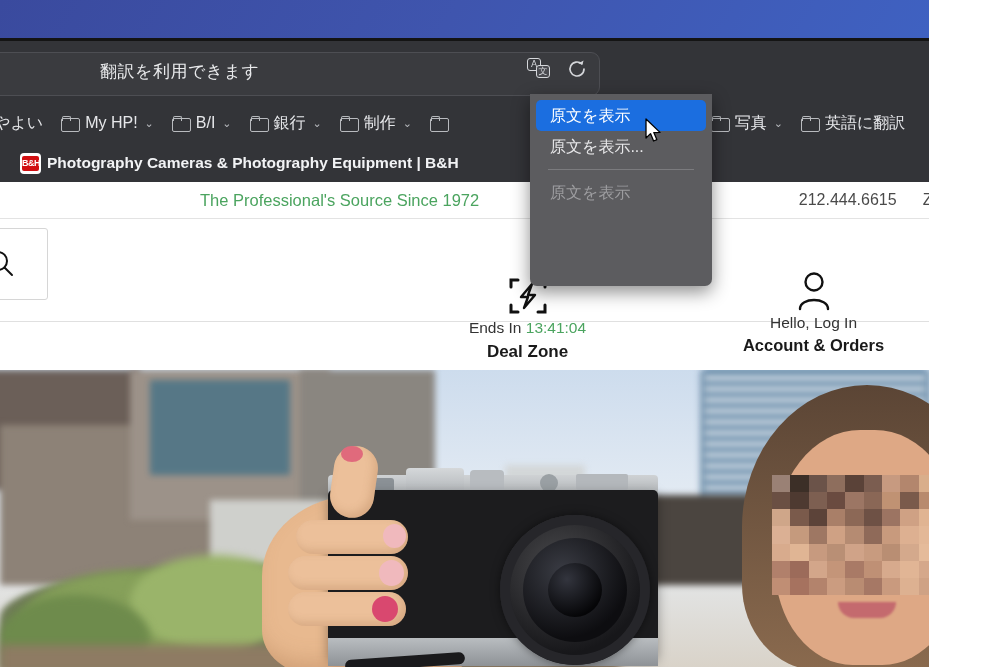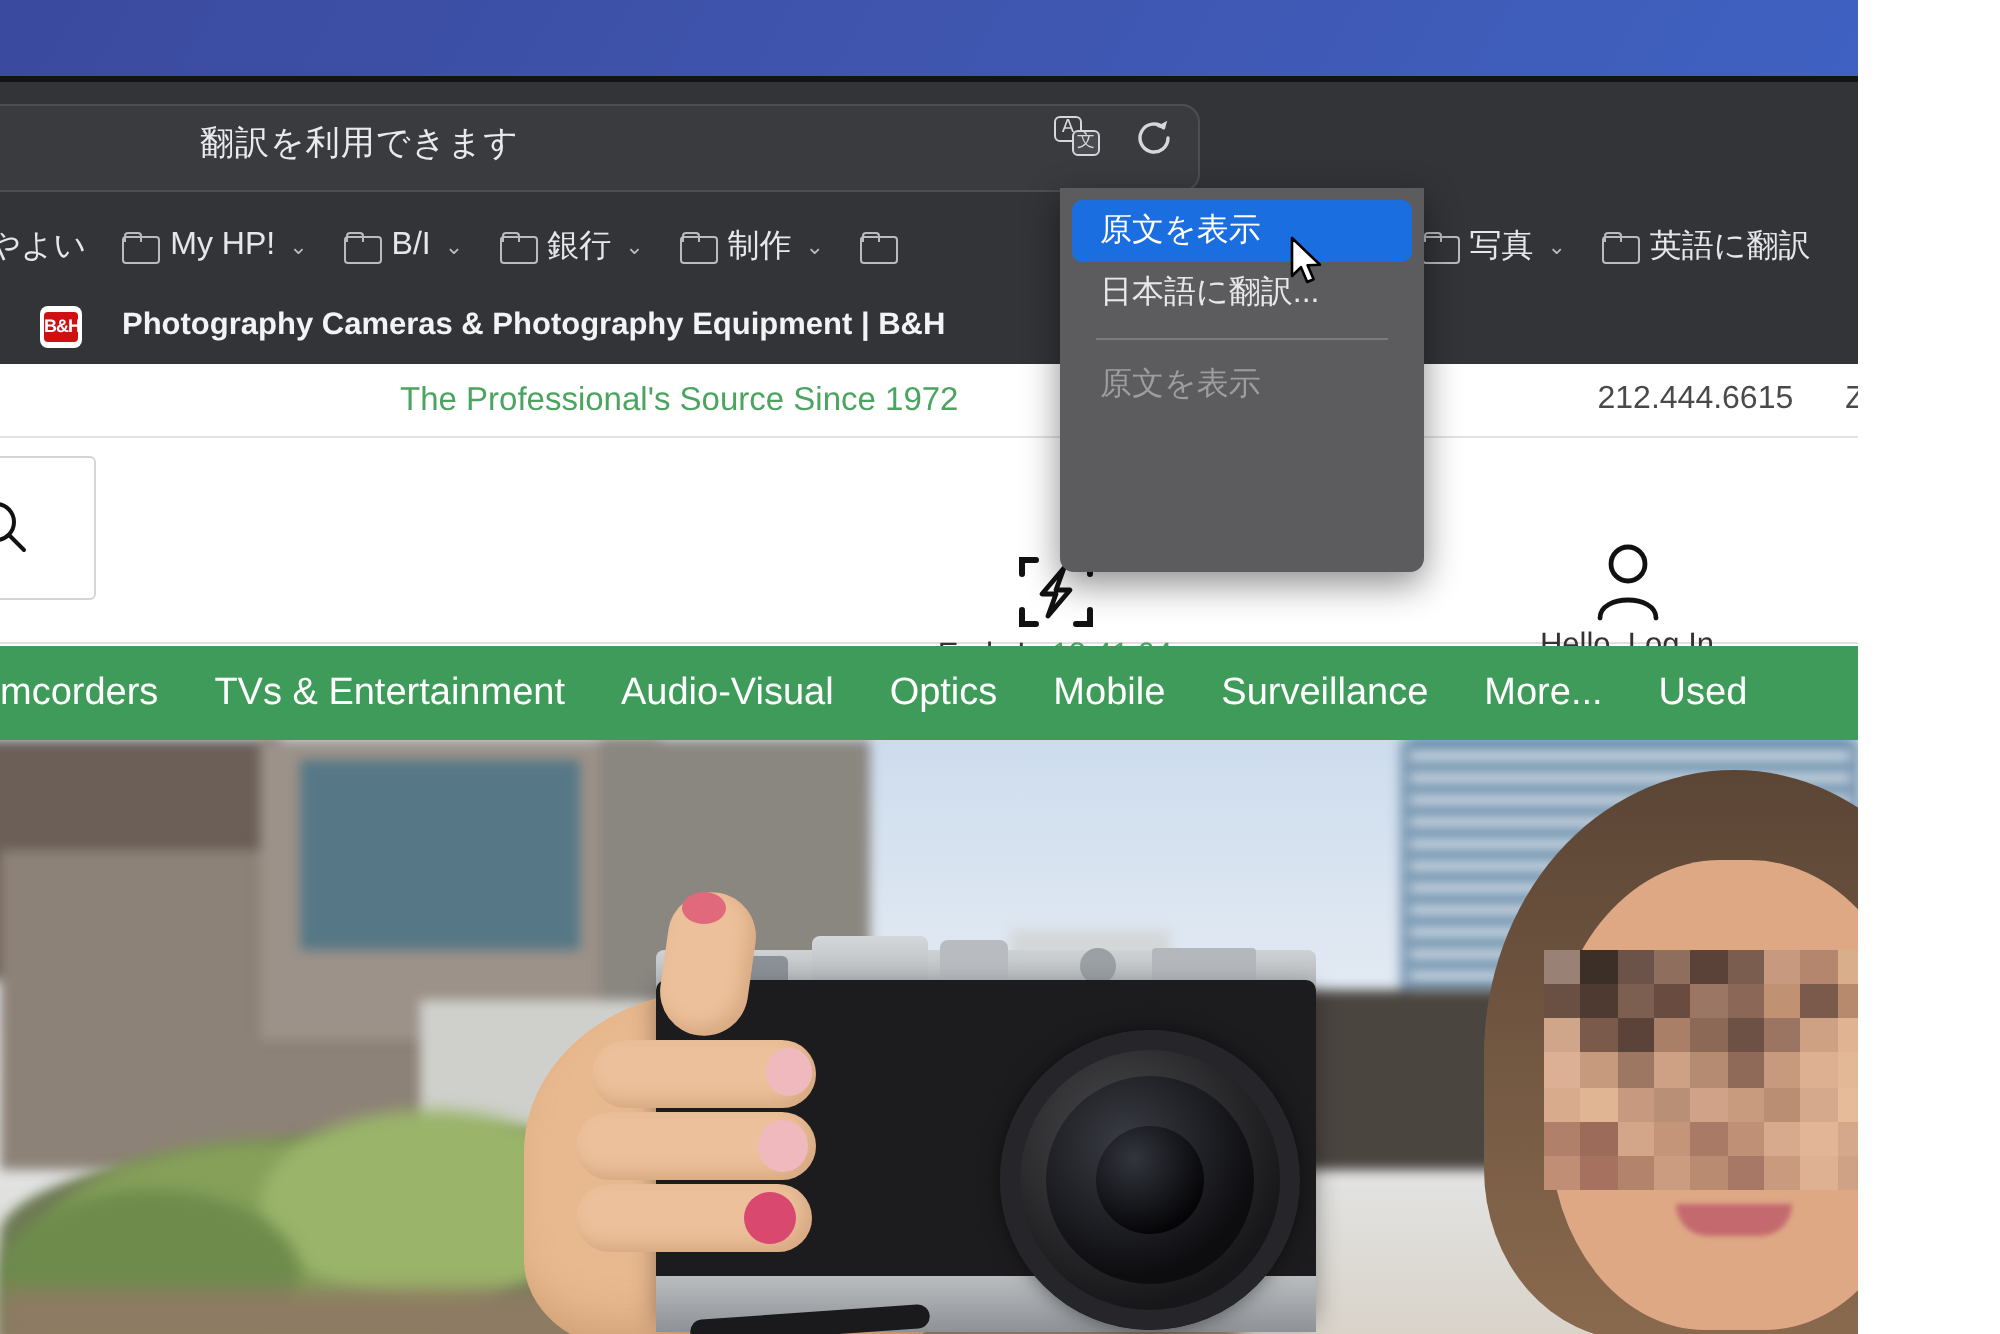--- a/index.html
+++ b/index.html
@@ -79,21 +79,21 @@
   }
   .chev{ font-size:11px; color:#b9bbbf; }
 
   
   .tabstrip{
     position:absolute; left:0; top:144px; width:1000px; height:38px;
     background:#333438;
   }
   .tab{
     position:absolute; left:0; top:144px; height:38px;
-    display:flex; align-items:center; gap:20px; padding-left:20px;
+    display:flex; align-items:center; gap:6px; padding-left:20px;
     color:#f2f3f5; font-size:15.5px; font-weight:bold; white-space:nowrap;
   }
   .favicon{
     width:21px;height:21px;border-radius:4px;background:#fff;
     display:flex;align-items:center;justify-content:center;flex:none;
     overflow:hidden;
   }
   .favicon-inner{
     width:17px;height:15px;background:#d10f12;border-radius:2px;
     color:#fff;font-size:9px;font-weight:bold;line-height:15px;text-align:center;
@@ -407,30 +407,20 @@
           <svg width="44" height="44" viewBox="0 0 44 44">
             <circle cx="22" cy="13" r="8.5" fill="none" stroke="#111" stroke-width="2.4"></circle>
             <path d="M8 40 C8 28 36 28 36 40" fill="none" stroke="#111" stroke-width="2.4" stroke-linecap="round"></path>
           </svg>
         </div>
         <div class="account-hello">Hello, Log In</div>
         <div class="account-orders">Account &amp; Orders</div>
       </div>
     </div>
 
-    <div class="navbar">
-      <span class="nav-item" style="padding-left:0">mcorders</span>
-      <span class="nav-item">TVs &amp; Entertainment</span>
-      <span class="nav-item">Audio-Visual</span>
-      <span class="nav-item">Optics</span>
-      <span class="nav-item">Mobile</span>
-      <span class="nav-item">Surveillance</span>
-      <span class="nav-item">More...</span>
-      <span class="nav-item">Used</span>
-    </div>
 
     <div class="hero">
       <div class="hero-sky"></div>
       <div class="bld b1"></div>
       <div class="bld b2"></div>
       <div class="bld b3"></div>
       <div class="bld b4"></div>
       <div class="bld b5"></div>
       <div class="bld b6"></div>
       <div class="bld b7"></div>
@@ -532,21 +522,21 @@
       <div class="finger f3"></div>
       <div class="nail n3"></div>
       <div class="finger f4"></div>
       <div class="nail n4"></div>
 
     </div>
   </div>
 
   <div class="menu">
     <div class="menu-item selected">原文を表示</div>
-    <div class="menu-item">日本語に翻訳...</div>
+    <div class="menu-item">原文を表示...</div>
     <div class="menu-sep"></div>
     <div class="menu-item disabled">原文を表示</div>
   </div>
 
   <div class="cursor">
     <svg width="18" height="26" viewBox="0 0 18 26">
       <path d="M1 1 L1 20 L5.5 15.6 L8.6 23 L11.8 21.6 L8.8 14.6 L15 14.4 Z" fill="#fff" stroke="#000" stroke-width="1.3" stroke-linejoin="round"></path>
     </svg>
   </div>
 

